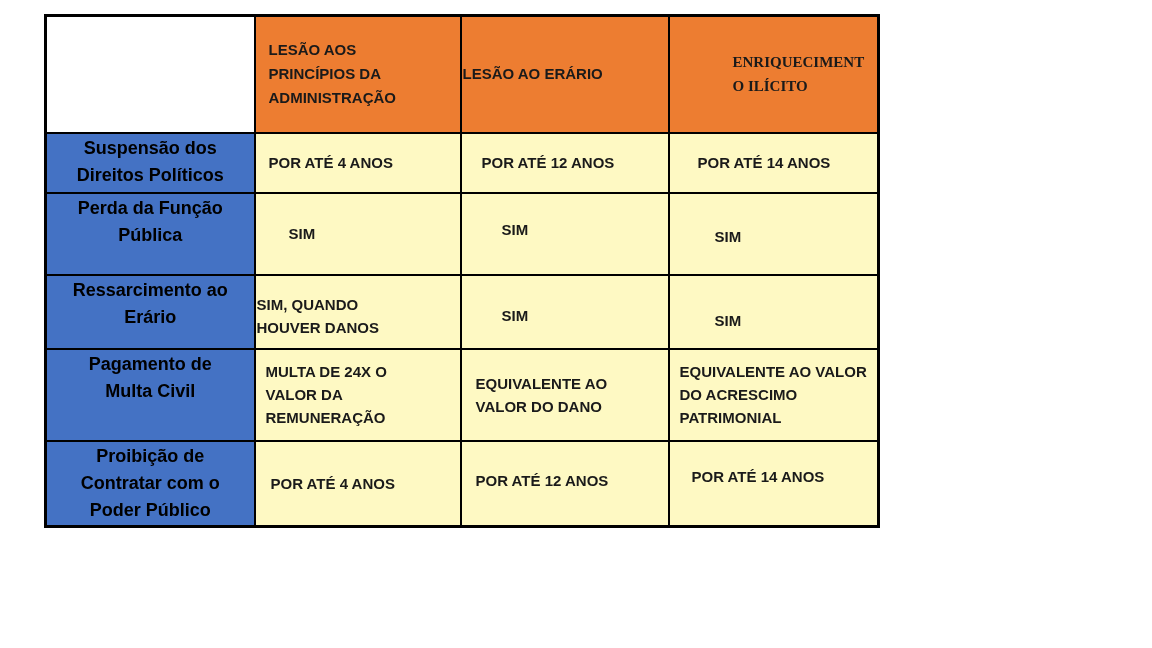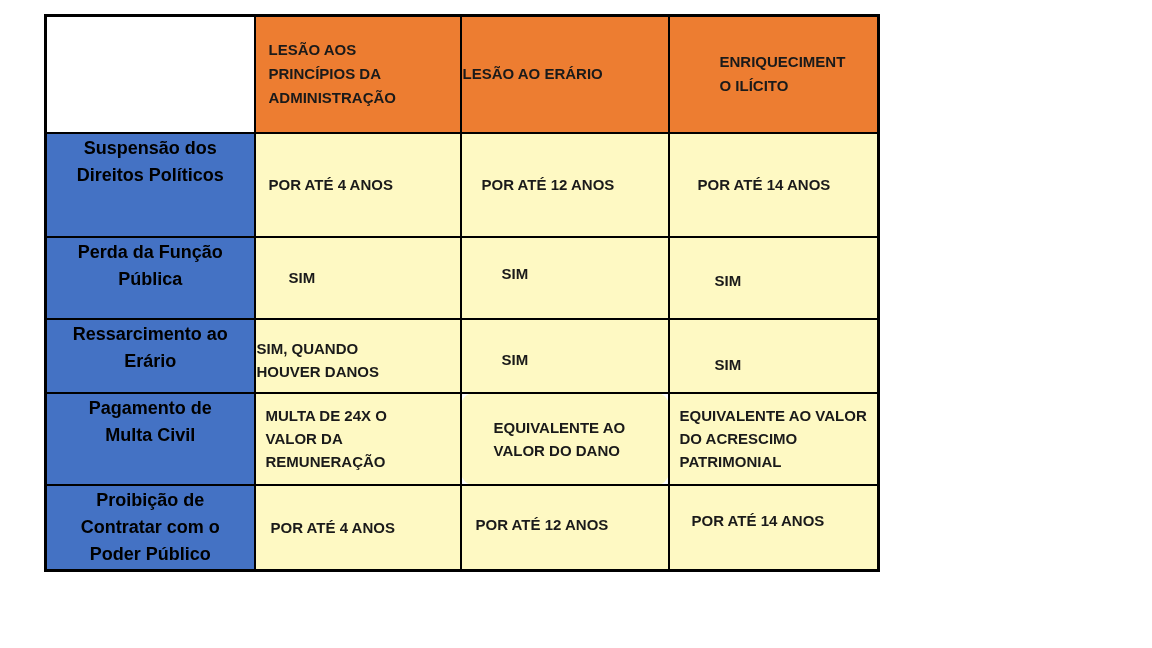--- a/index.html
+++ b/index.html
@@ -33,21 +33,21 @@
     background: #ED7D31;
     color: #1a1a1a;
     font-weight: bold;
     font-size: 15px;
     line-height: 24px;
     vertical-align: middle;
     text-align: left;
   }
   .c-h1 { padding-left: 13px; }
   .c-h2 { text-align: center; }
-  .c-h3 { padding-left: 50px; }
+  .c-h3 { padding-left: 63px; font-family: Liberation Serif, serif; }
 
   
   td.rowlabel {
     background: #4472C4;
     color: #000000;
     font-weight: bold;
     font-size: 18px;
     line-height: 27px;
     text-align: center;
     vertical-align: top;
@@ -67,21 +67,21 @@
   .r1c1 { padding-left: 13px; }
   .r1c2 { padding-left: 20px; }
   .r1c3 { padding-left: 28px; }
   .r2c1 { padding-left: 33px; }
   .r2c2 { padding-left: 40px; padding-bottom: 10px; }
   .r2c3 { padding-left: 45px; vertical-align: top; padding-top: 7px; }
   .r3c1 { vertical-align: top; padding-top: 9px; }
   .r3c2 { padding-left: 40px; vertical-align: top; padding-top: 9px; }
   .r3c3 { padding-left: 45px; vertical-align: top; padding-top: 19px; }
   .r4c1 { padding-left: 10px; }
-  .r4c2 { padding-left: 32px; border-radius: 13px; }
+  .r4c2 { padding-left: 14px; }
   .r4c3 { padding-left: 10px; margin-left: 23px; }
   .r5c1 { padding-left: 15px; }
   .r5c2 { padding-left: 14px; padding-bottom: 6px; }
   .r5c3 { padding-left: 22px; padding-bottom: 14px; }
 </style>
 </head>
 <body>
 
 <div class="canvas">
   <table class="penalty-table">
@@ -94,21 +94,21 @@
     <tbody>
         <tr style="height:117px">
       <td class="corner"></td>
       <td class="hdr c-h1">LESÃO AOS
 PRINCÍPIOS DA
 ADMINISTRAÇÃO</td>
       <td class="hdr c-h2">LESÃO AO ERÁRIO</td>
       <td class="hdr c-h3">ENRIQUECIMENT
 O ILÍCITO</td>
     </tr>
-    <tr style="height:104px">
+    <tr style="height:60px">
       <td class="rowlabel">Suspensão dos
 Direitos Políticos</td>
       <td class="cell r1c1">POR ATÉ 4 ANOS</td>
       <td class="cell r1c2">POR ATÉ 12 ANOS</td>
       <td class="cell r1c3">POR ATÉ 14 ANOS</td>
     </tr>
     <tr style="height:82px">
       <td class="rowlabel">Perda da Função
 Pública</td>
       <td class="cell r2c1">SIM</td>

